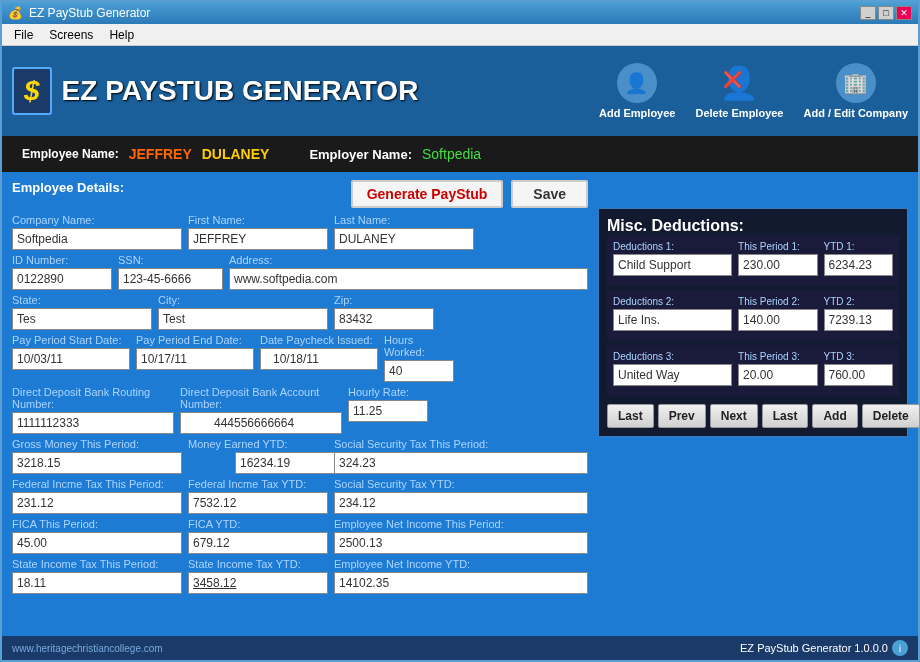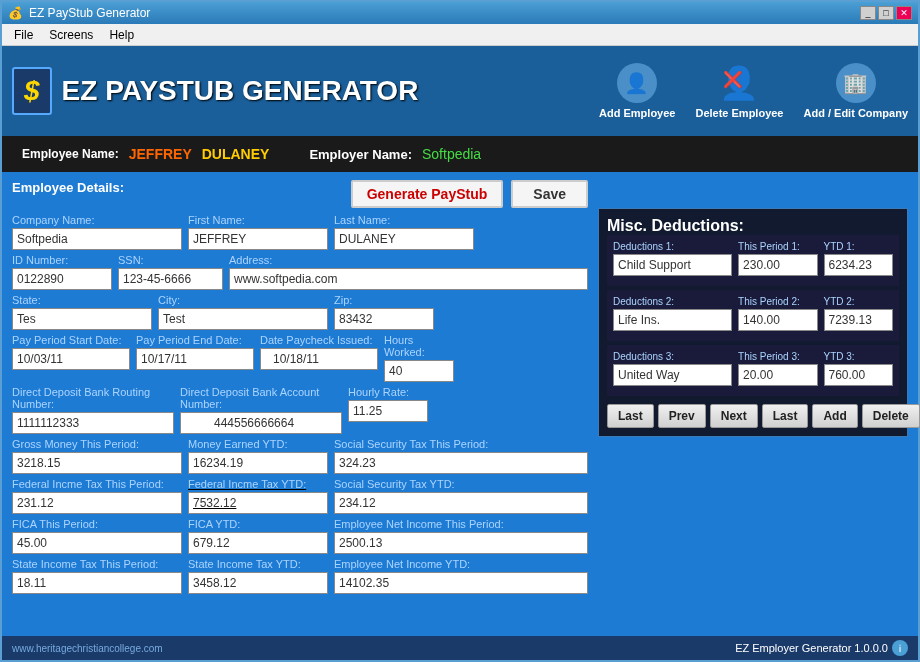--- a/index.html
+++ b/index.html
@@ -377,34 +377,34 @@
         </div>
       </div>
 
       <div class="form-row">
         <div class="form-group" style="width:170px;">
           <label class="form-label">Gross Money This Period:</label>
           <input class="form-input" style="width: 100%;" value="3218.15">
         </div>
         <div class="form-group" style="width:140px;">
           <label class="form-label">Money Earned YTD:</label>
-          <input class="form-input" style="width: 100%;" value="16234.19">
+          <input class="form-input" style="width: 100%; margin-left: 47px;" value="16234.19">
         </div>
         <div class="form-group" style="flex:1;">
           <label class="form-label">Social Security Tax This Period:</label>
           <input class="form-input" style="width: 100%;" value="324.23">
         </div>
       </div>
 
       <div class="form-row">
         <div class="form-group" style="width:170px;">
           <label class="form-label">Federal Incme Tax This Period:</label>
           <input class="form-input" style="width: 100%;" value="231.12">
         </div>
-        <div class="form-group" style="width:140px;text-decoration:underline;">
+        <div class="form-group" style="width:140px;">
           <label class="form-label">Federal Incme Tax YTD:</label>
           <input class="form-input" style="width: 100%;" value="7532.12">
         </div>
         <div class="form-group" style="flex:1;">
           <label class="form-label">Social Security Tax YTD:</label>
           <input class="form-input" style="width: 100%;" value="234.12">
         </div>
       </div>
 
       <div class="form-row">
@@ -422,21 +422,21 @@
         </div>
       </div>
 
       <div class="form-row">
         <div class="form-group" style="width:170px;">
           <label class="form-label">State Income Tax This Period:</label>
           <input class="form-input" style="width: 100%;" value="18.11">
         </div>
         <div class="form-group" style="width:140px;">
           <label class="form-label">State Income Tax YTD:</label>
-          <input class="form-input" style="width: 100%;" value="3458.12">
+          <input class="form-input" style="width: 100%; text-decoration: underline;" value="3458.12">
         </div>
         <div class="form-group" style="flex:1;">
           <label class="form-label">Employee Net Income YTD:</label>
           <input class="form-input" style="width: 100%;" value="14102.35">
         </div>
       </div>
     </div>
 
     <div class="right-panel">
       <div style="height:28px;"></div>
@@ -506,17 +506,17 @@
           <button class="nav-btn">Add</button>
           <button class="nav-btn">Delete</button>
         </div>
       </div>
     </div>
   </div>
 
   <div class="bottom-bar">
     <span class="bottom-left">www.heritagechristiancollege.com</span>
     <div class="bottom-right">
-      <span>EZ Employer Generator 1.0.0.0</span>
+      <span>EZ PayStub Generator 1.0.0.0</span>
       <span style="background:#4a9fd4;color:white;border-radius:50%;width:16px;height:16px;display:inline-flex;align-items:center;justify-content:center;font-size:10px;cursor:pointer;">ℹ</span>
     </div>
   </div>
 </div>
 
 </body></html>

